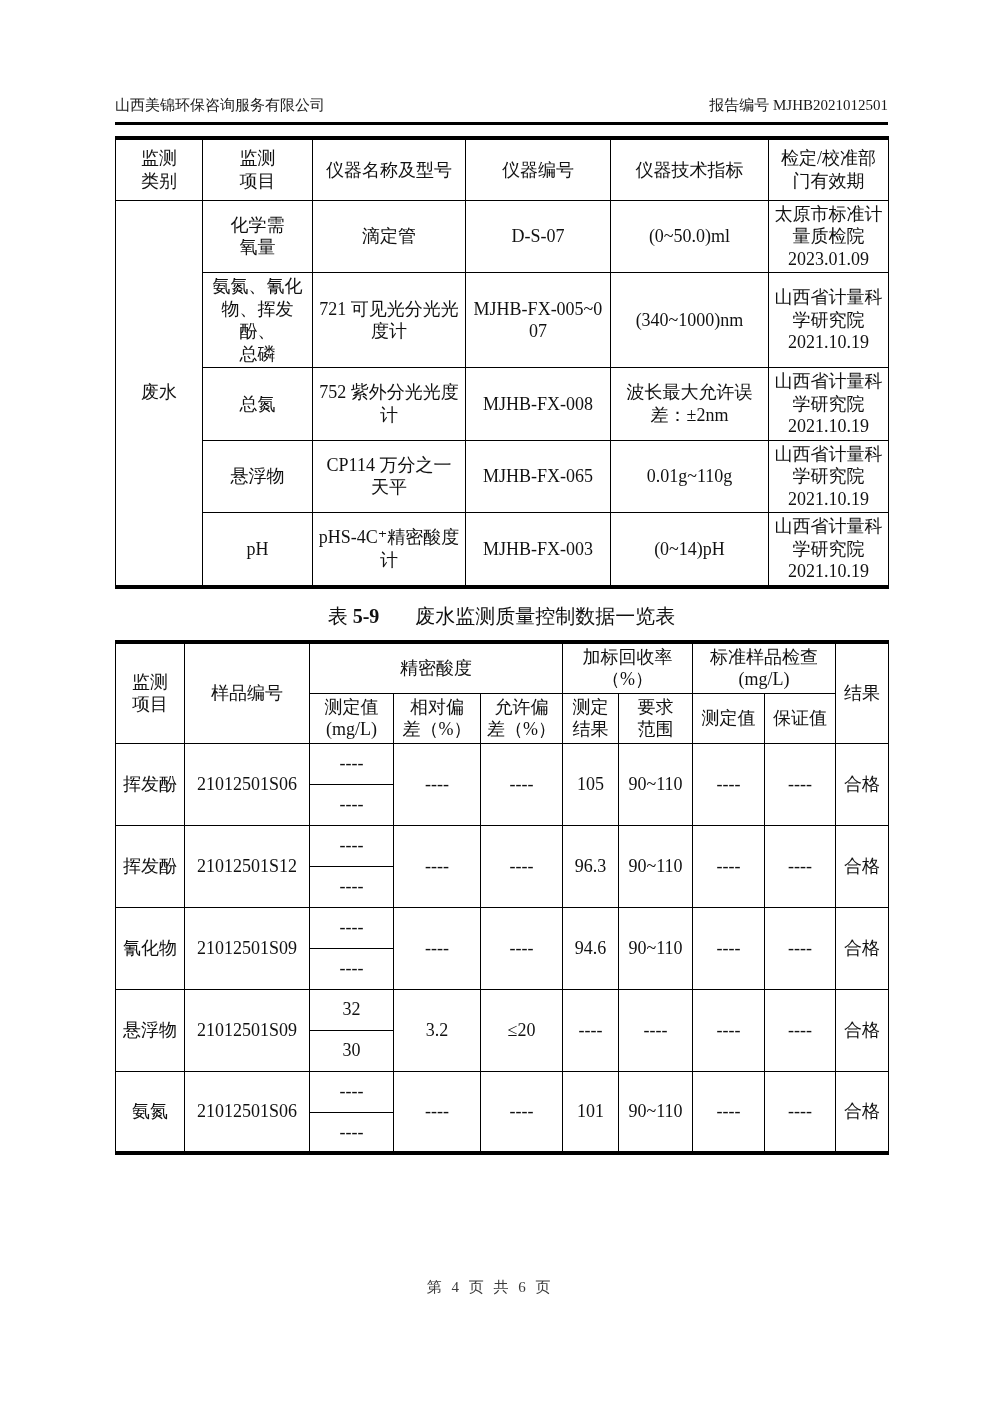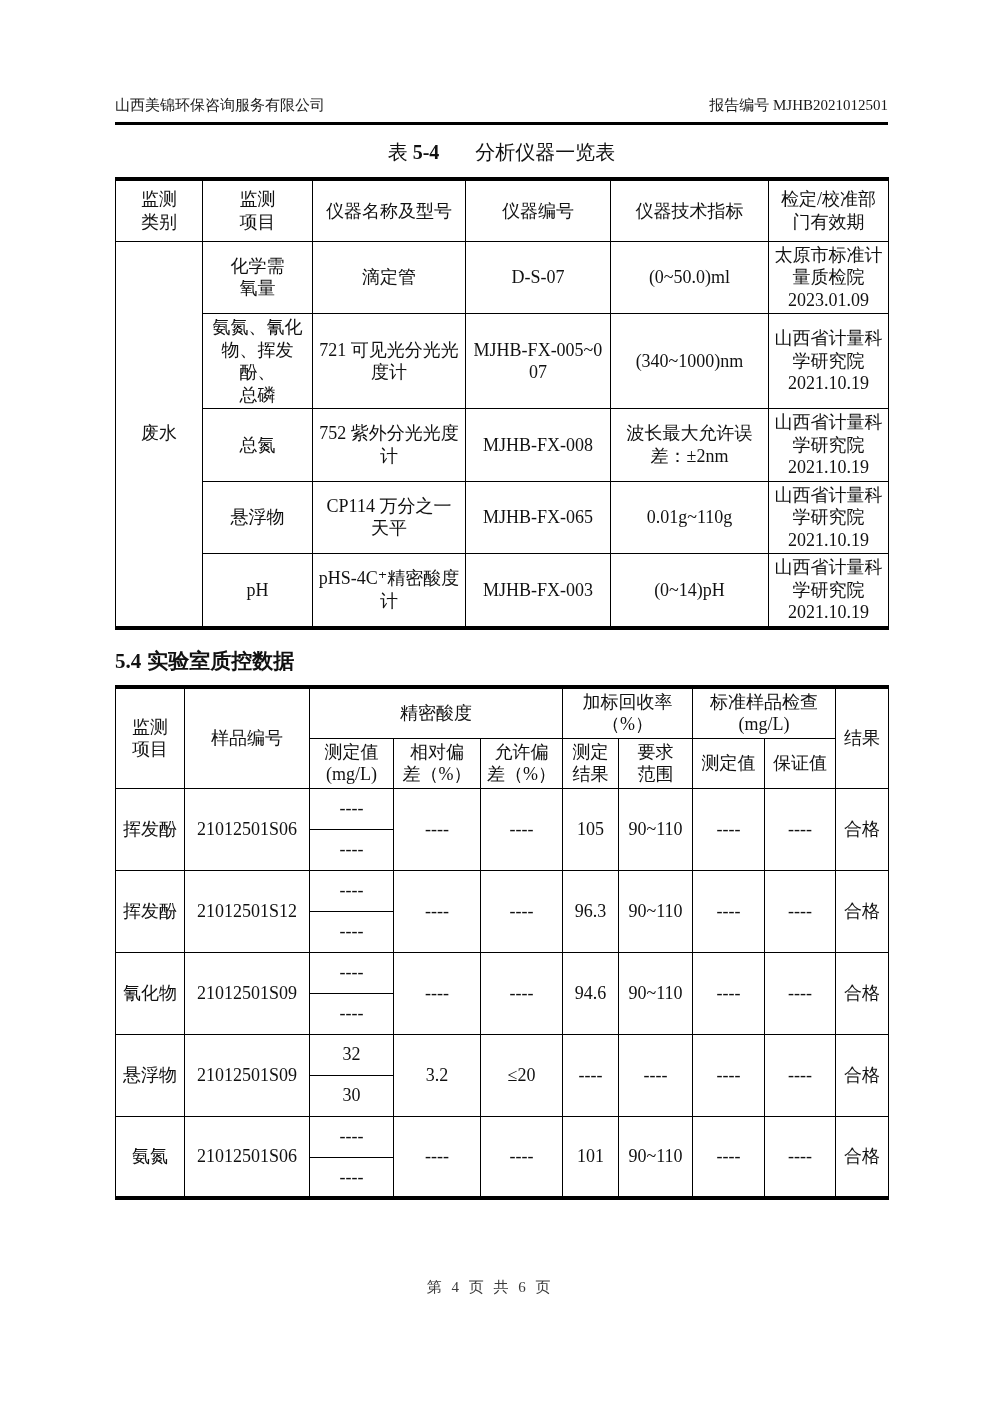--- a/index.html
+++ b/index.html
@@ -70,23 +70,20 @@
 <body>
 
 <div class="page">
 
   <div class="doc-header">
     <span>山西美锦环保咨询服务有限公司</span>
     <span>报告编号 MJHB2021012501</span>
   </div>
 
 
-  <h3 class="tbl-title">
-    <span>表</span><span class="t-num">5-4</span><span class="t-text">分析仪器一览表</span>
-  </h3>
 
   <table class="t54">
     <colgroup>
       <col style="width:87px">
         <col style="width:110px">
         <col style="width:153px">
       <col style="width:145px">
         <col style="width:158px">
         <col style="width:120px">
     </colgroup>
@@ -153,25 +150,25 @@
 计</td>
       <td>MJHB-FX-003</td>
       <td>(0~14)pH</td>
       <td>山西省计量科
 学研究院
 2021.10.19</td>
     </tr>
   </tbody>
     </table>
 
-  <h2 class="sec-heading">
-    <span class="sec-num">5.4</span><span>实验室质控数据</span>
-  </h2>
-
-
+
+
+  <h3 class="tbl-title">
+    <span>表</span><span class="t-num">5-9</span><span class="t-text">废水监测质量控制数据一览表</span>
+  </h3>
 
   <table class="t59">
     <colgroup>
       <col style="width:69px">
         <col style="width:125px">
         <col style="width:84px">
         <col style="width:87px">
         <col style="width:82px">
       <col style="width:56px">
         <col style="width:74px">

